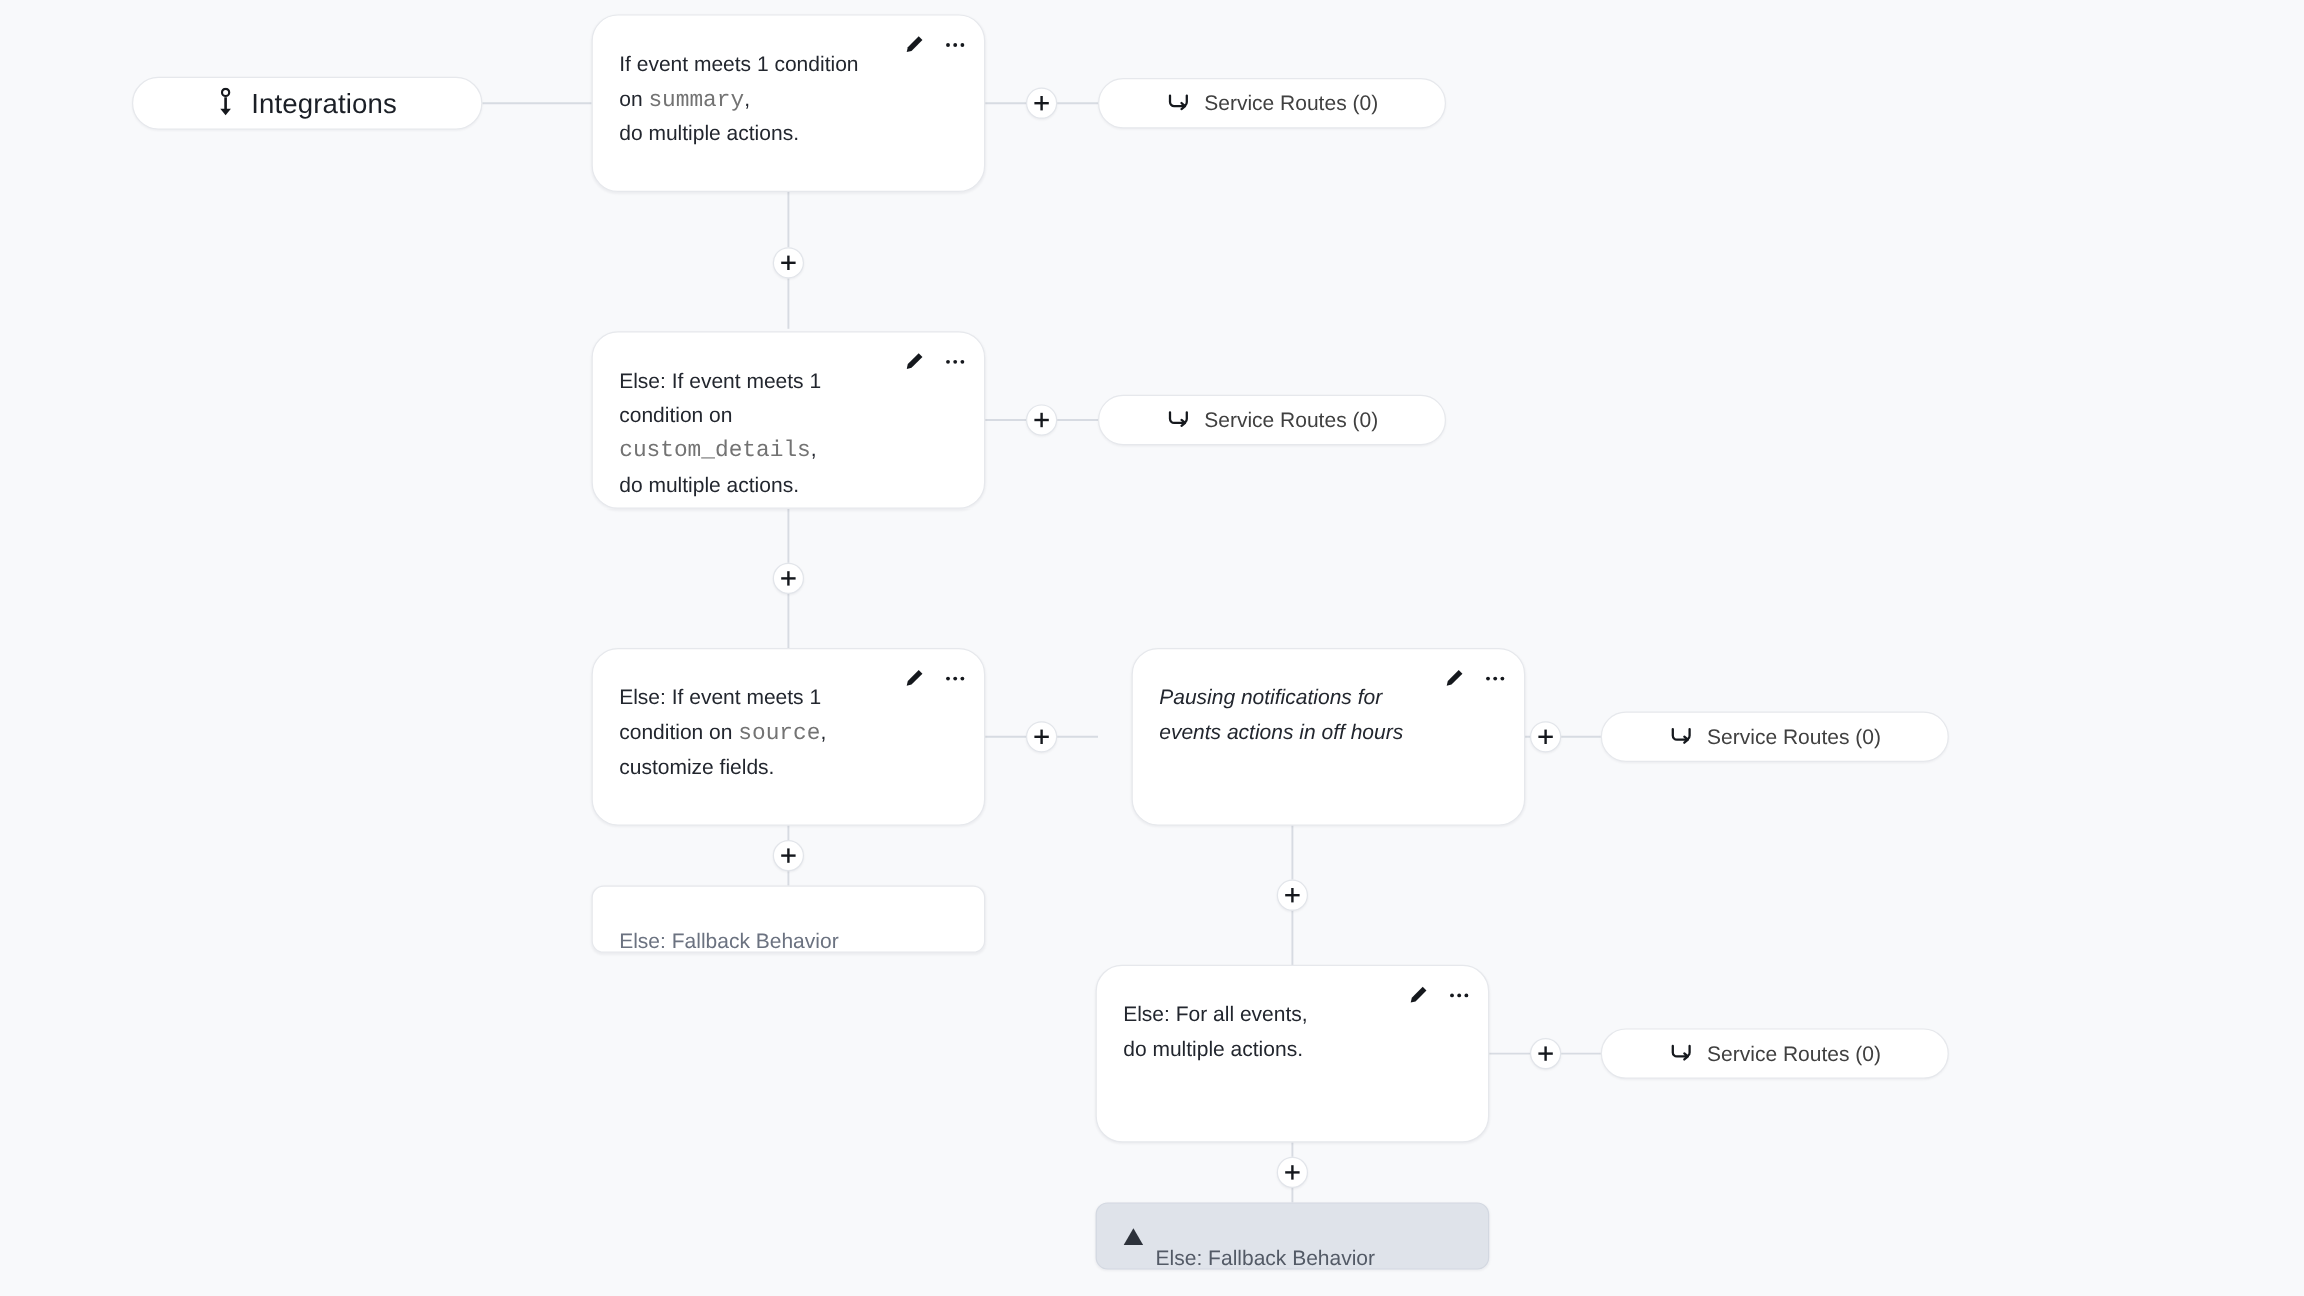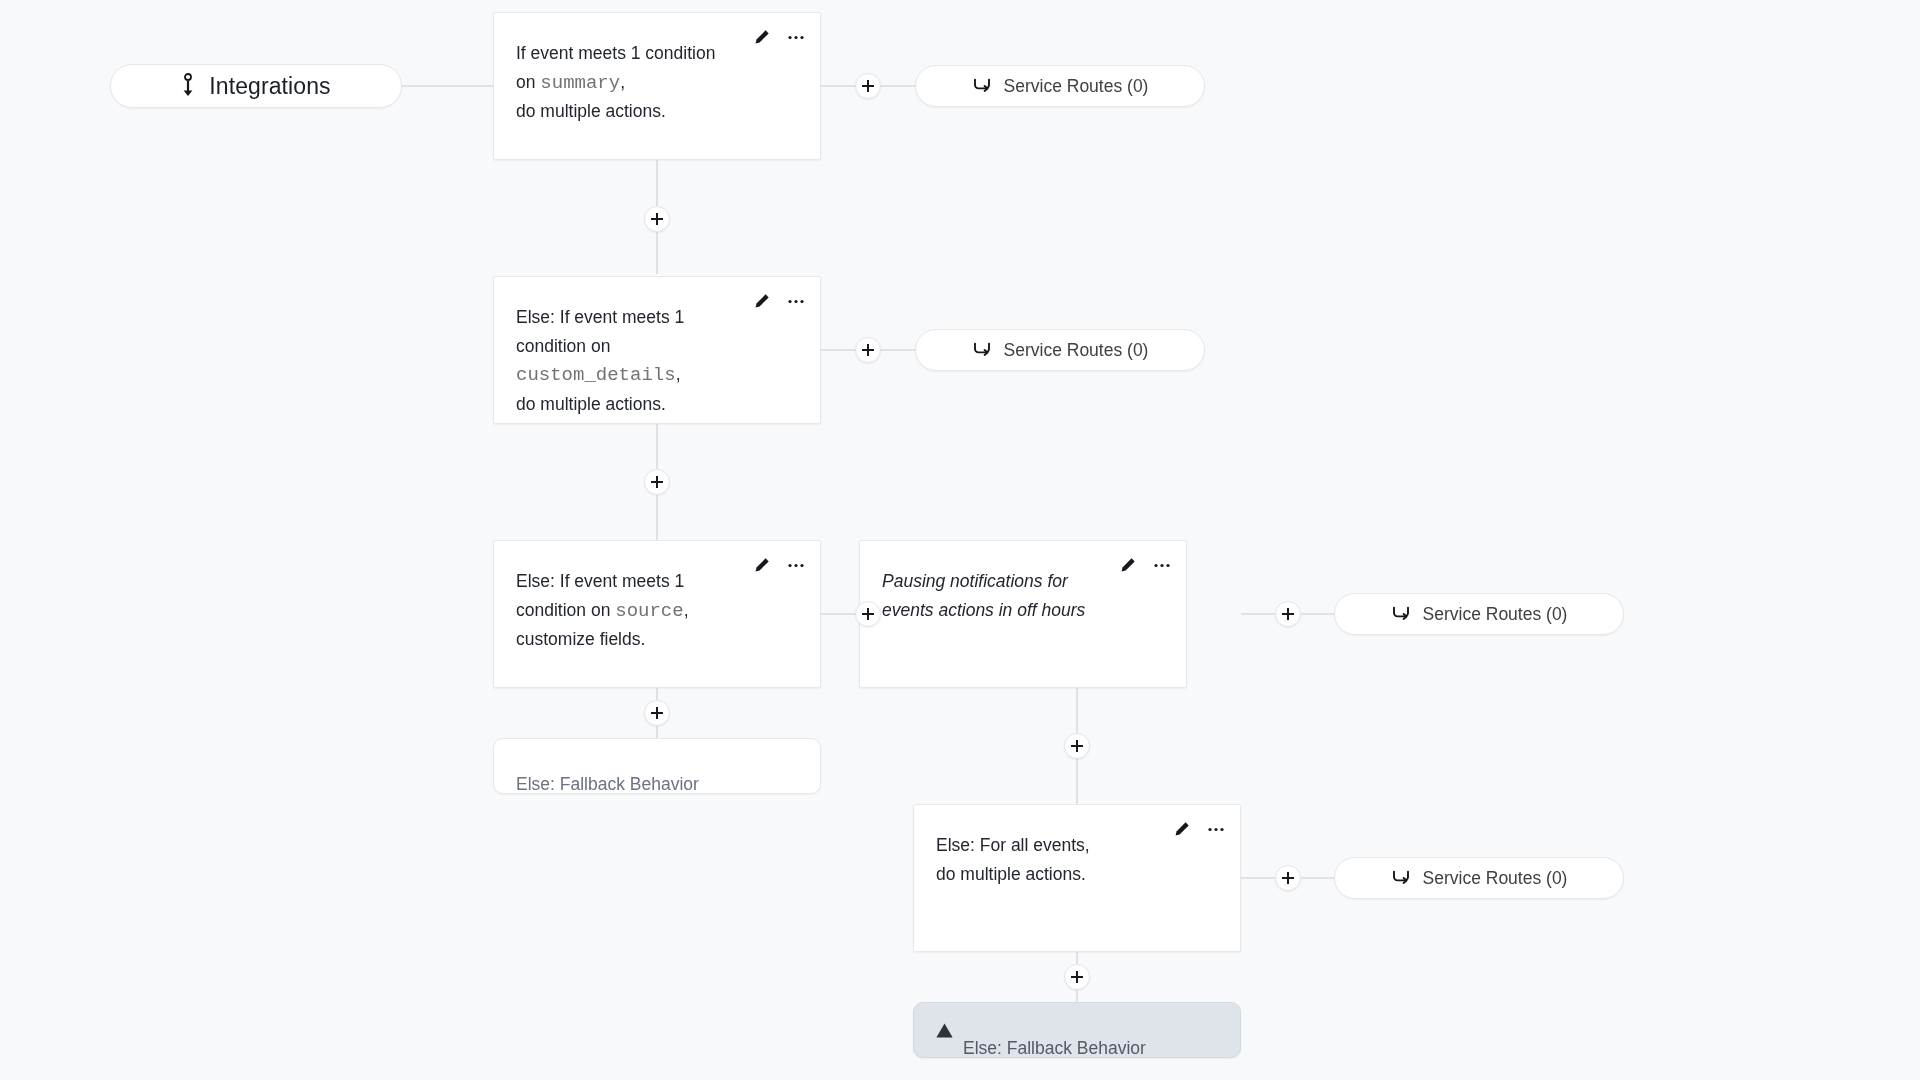--- a/index.html
+++ b/index.html
@@ -51,21 +51,21 @@
   .trigger-pill .label {
     font-size: 23px;
     color: #1b1f26;
     letter-spacing: .1px;
   }
 
   
   .rule-card {
     background: #ffffff;
     border: 1px solid #e6e8ec;
-    border-radius: 2px;
+    border-radius: 22px;
     box-shadow: 0 1px 2px rgba(16,24,40,.05);
     padding: 26px 24px 20px 22px;
   }
   .rule-card .card-text {
     font-size: 17.5px;
     line-height: 28.5px;
     color: #22262e;
     white-space: pre-wrap;
   }
   .rule-card.italic .card-text {
@@ -264,21 +264,21 @@
         <svg width="16" height="5" viewBox="0 0 16 5" fill="currentColor">
           <circle cx="2" cy="2.5" r="1.6"></circle>
             <circle cx="8" cy="2.5" r="1.6"></circle>
             <circle cx="14" cy="2.5" r="1.6"></circle>
         </svg>
       </span>
     </div>
     <div class="card-text"><span>Else: If event meets 1</span><br><span>condition on </span><span class="token">source</span><span>,</span><br><span>customize fields.</span></div>
   </div>
 
-  <div class="node rule-card italic" style="left:859px; top:540px; width:328px; height:148px;">
+  <div class="node rule-card italic" style="left:943px; top:540px; width:328px; height:148px;">
     <div class="card-actions">
       <span class="icon-btn">
         <svg width="16" height="16" viewBox="0 0 16 16" fill="currentColor">
           <path d="M11.6 1.3 14.7 4.4 5.6 13.5 1.6 14.4 2.5 10.4z"></path>
         </svg>
       </span>
       <span class="icon-btn">
         <svg width="16" height="5" viewBox="0 0 16 5" fill="currentColor">
           <circle cx="2" cy="2.5" r="1.6"></circle>
             <circle cx="8" cy="2.5" r="1.6"></circle>

